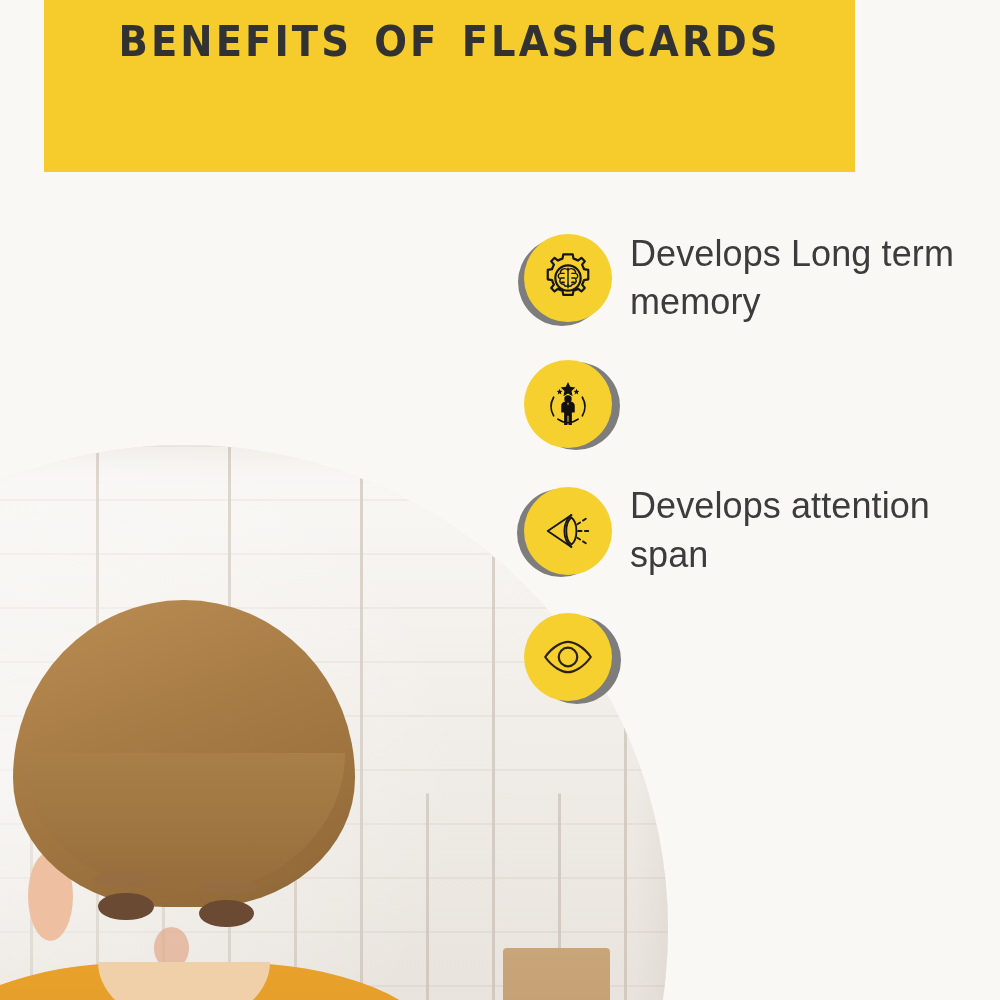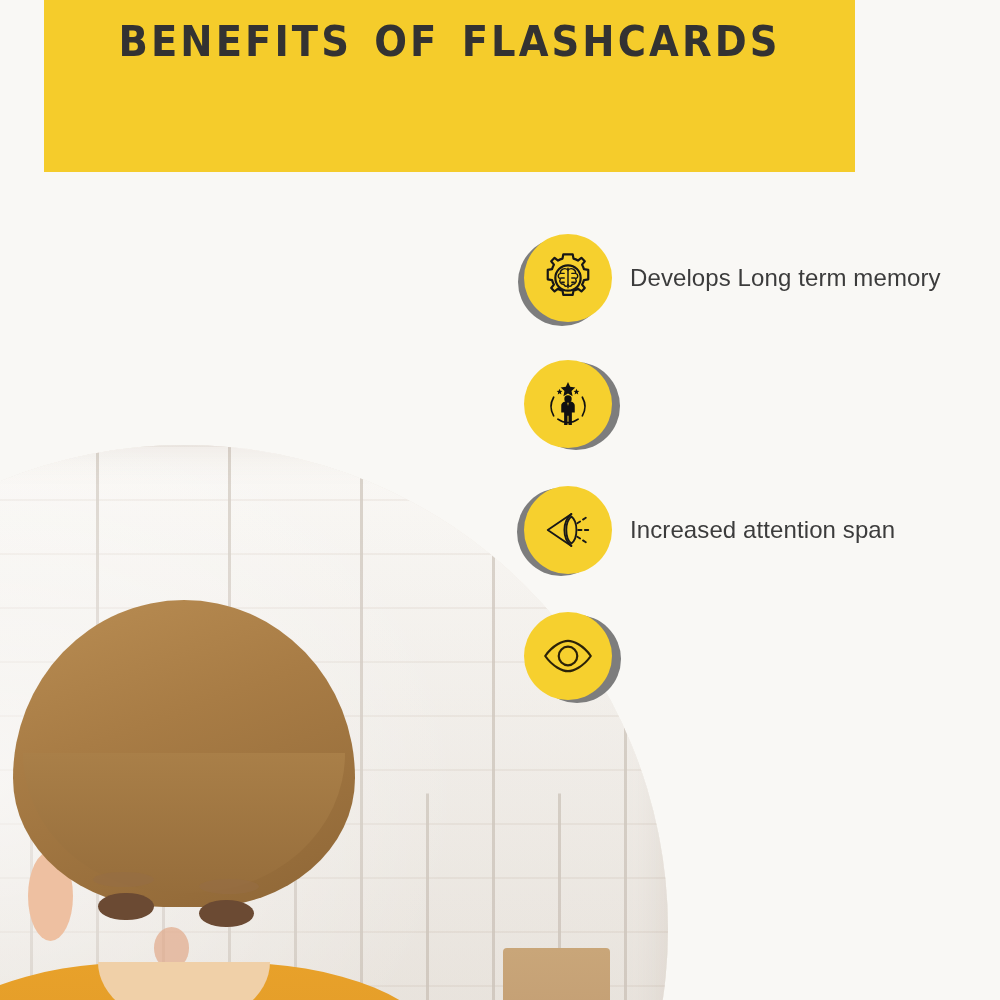--- a/index.html
+++ b/index.html
@@ -168,21 +168,21 @@
   .ring.off-left2{left:-7px;top:2px;}
   .ring.off-right2{left:9px;top:3px;}
   .disc{
     position:absolute;left:0;top:0;width:88px;height:88px;
     border-radius:50%;background:#f6d02e;
     display:flex;align-items:center;justify-content:center;
   }
   .disc svg{display:block;}
   .row-label{
     color:#3c3c3c;
-    font-size:24px;
+    font-size:36px;
     line-height:1.34;
     font-weight:400;
     letter-spacing:.1px;
     max-width:370px;
   }
 </style>
 </head>
 <body>
 
 <div id="poster">
@@ -275,21 +275,21 @@
               <path d="M36 16 C44 22 44 42 36 48 C28 42 28 22 36 16 z"></path>
             </g>
             <g stroke="#181818" stroke-width="2.2" stroke-linecap="round" stroke-dasharray="4 4" fill="none">
               <path d="M44 32 h13"></path>
               <path d="M43 24 l11-7"></path>
               <path d="M43 40 l11 7"></path>
             </g>
           </svg>
         </div>
       </div>
-      <div class="row-label">Increased attention span</div>
+      <div class="row-label">Develops attention span</div>
     </div>
 
     <div class="row">
       <div class="badge">
         <div class="ring off-right2"></div>
         <div class="disc">
           <svg width="54" height="54" viewBox="0 0 64 64">
             <g fill="none" stroke="#2b2208" stroke-width="2.6" stroke-linejoin="round">
               <path d="M5 32 C14 19 26 14 32 14 C38 14 50 19 59 32 C50 45 38 50 32 50 C26 50 14 45 5 32 z"></path>
               <circle cx="32" cy="32" r="11"></circle>

